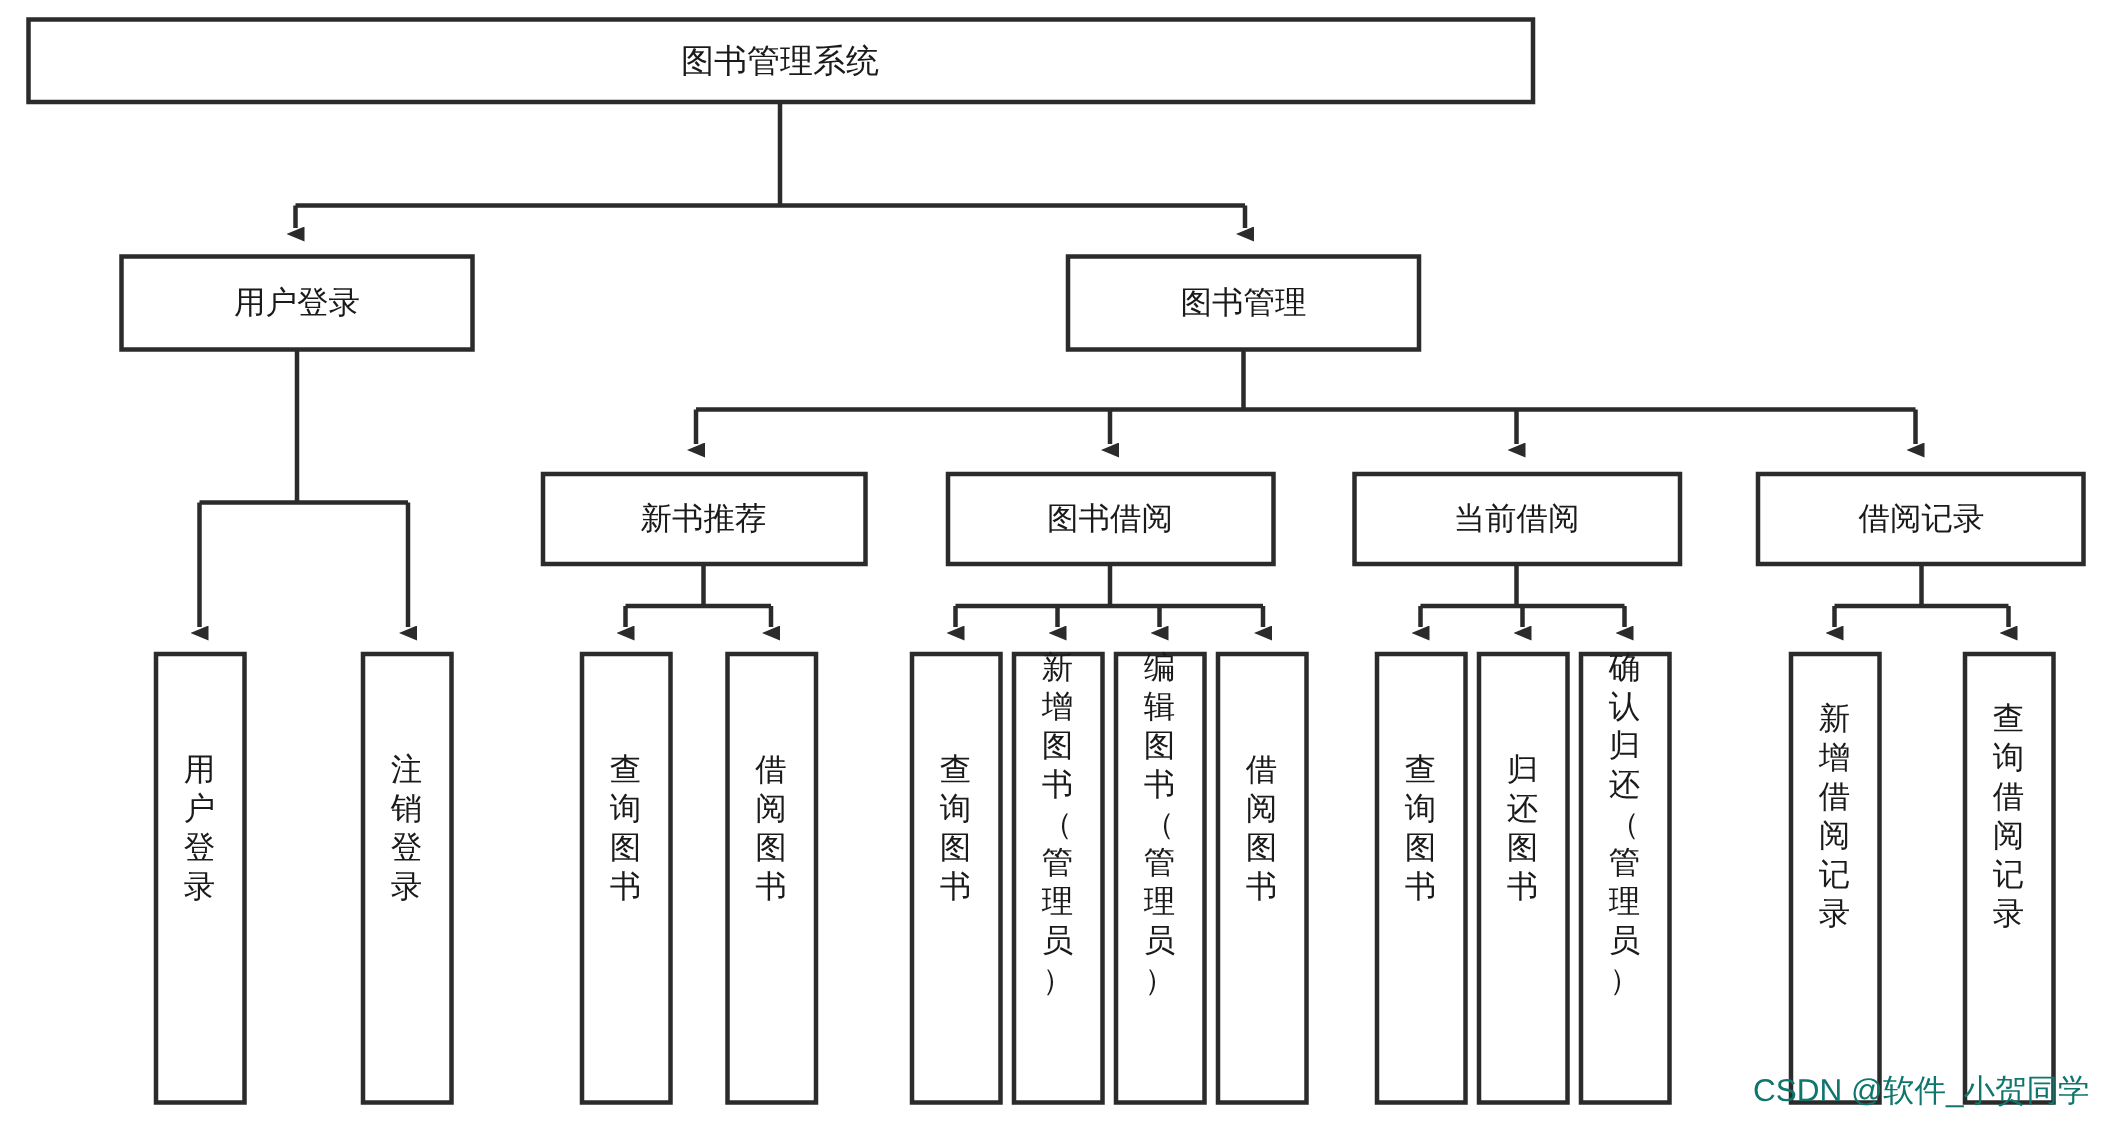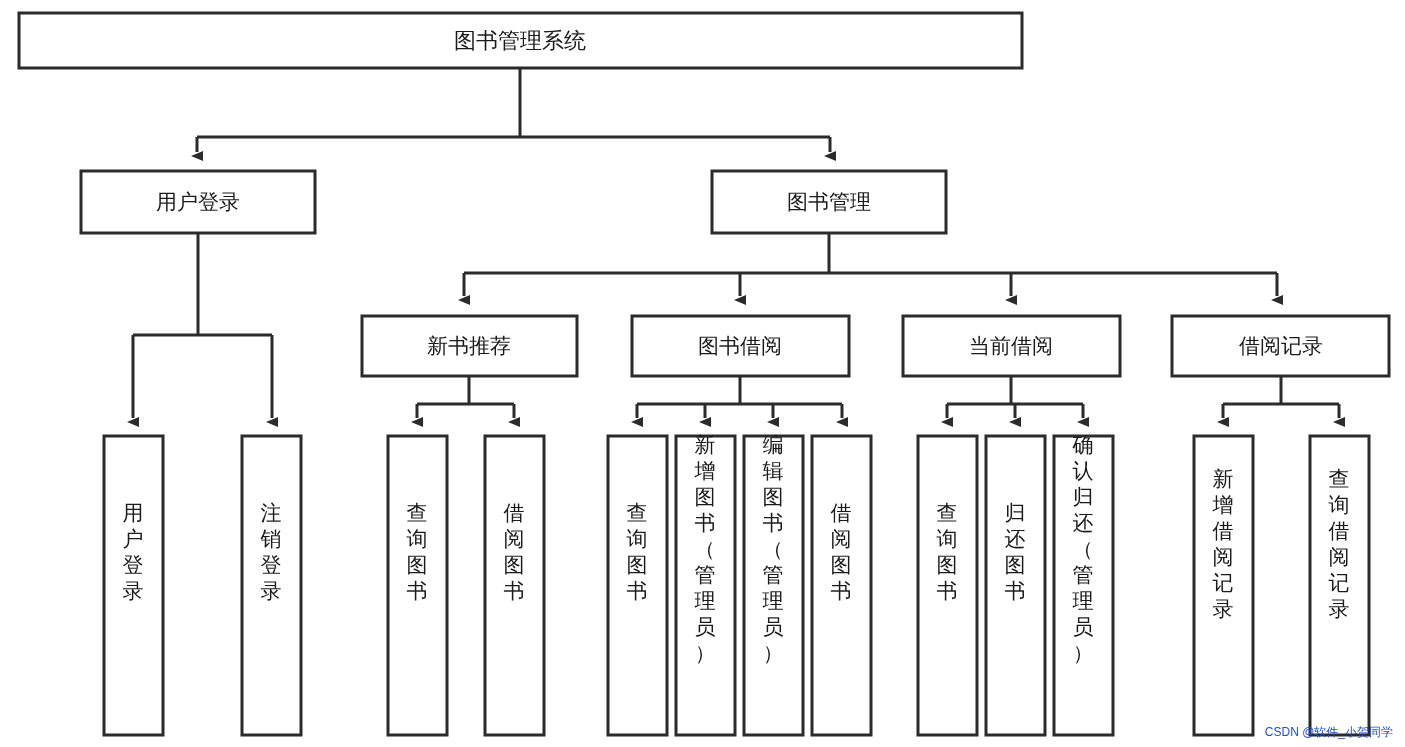--- a/index.html
+++ b/index.html
@@ -50,22 +50,22 @@
   }
   .edge-arrow {
     fill: #2b2b2b;
     stroke: none;
   }
   .watermark {
     position: absolute;
     right: 12px;
     bottom: 6px;
     font-family: "Liberation Sans", "DejaVu Sans", sans-serif;
-    font-size: 12px;
-    color: #1d4ed8;
+    font-size: 21px;
+    color: #0f766e;
     white-space: nowrap;
     user-select: none;
   }
 </style>
 </head>
 <body>
 
 <svg id="diagram" viewBox="0 0 1405 747" xmlns="http://www.w3.org/2000/svg">
 
   <defs>

